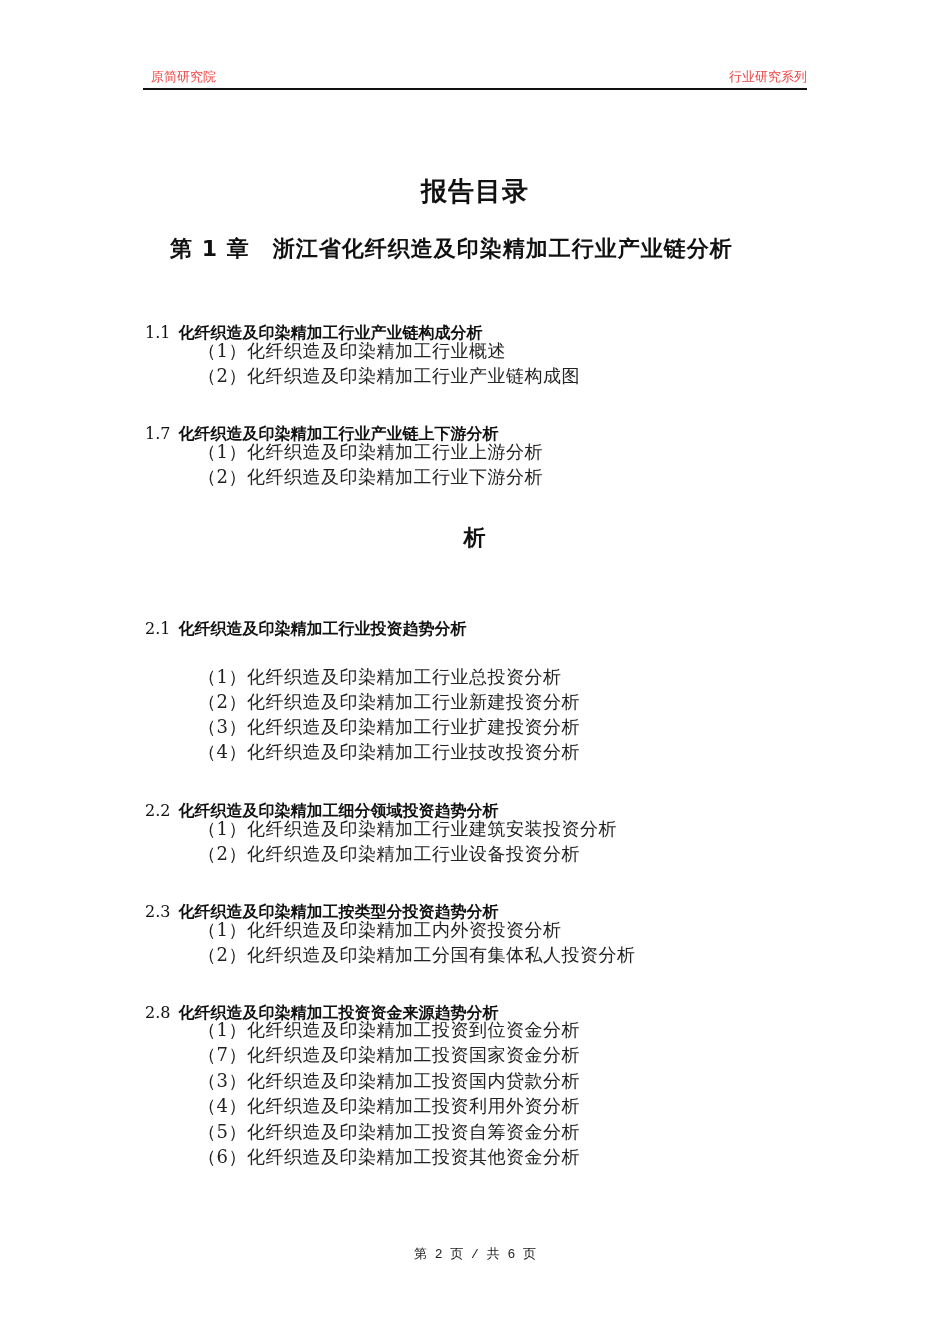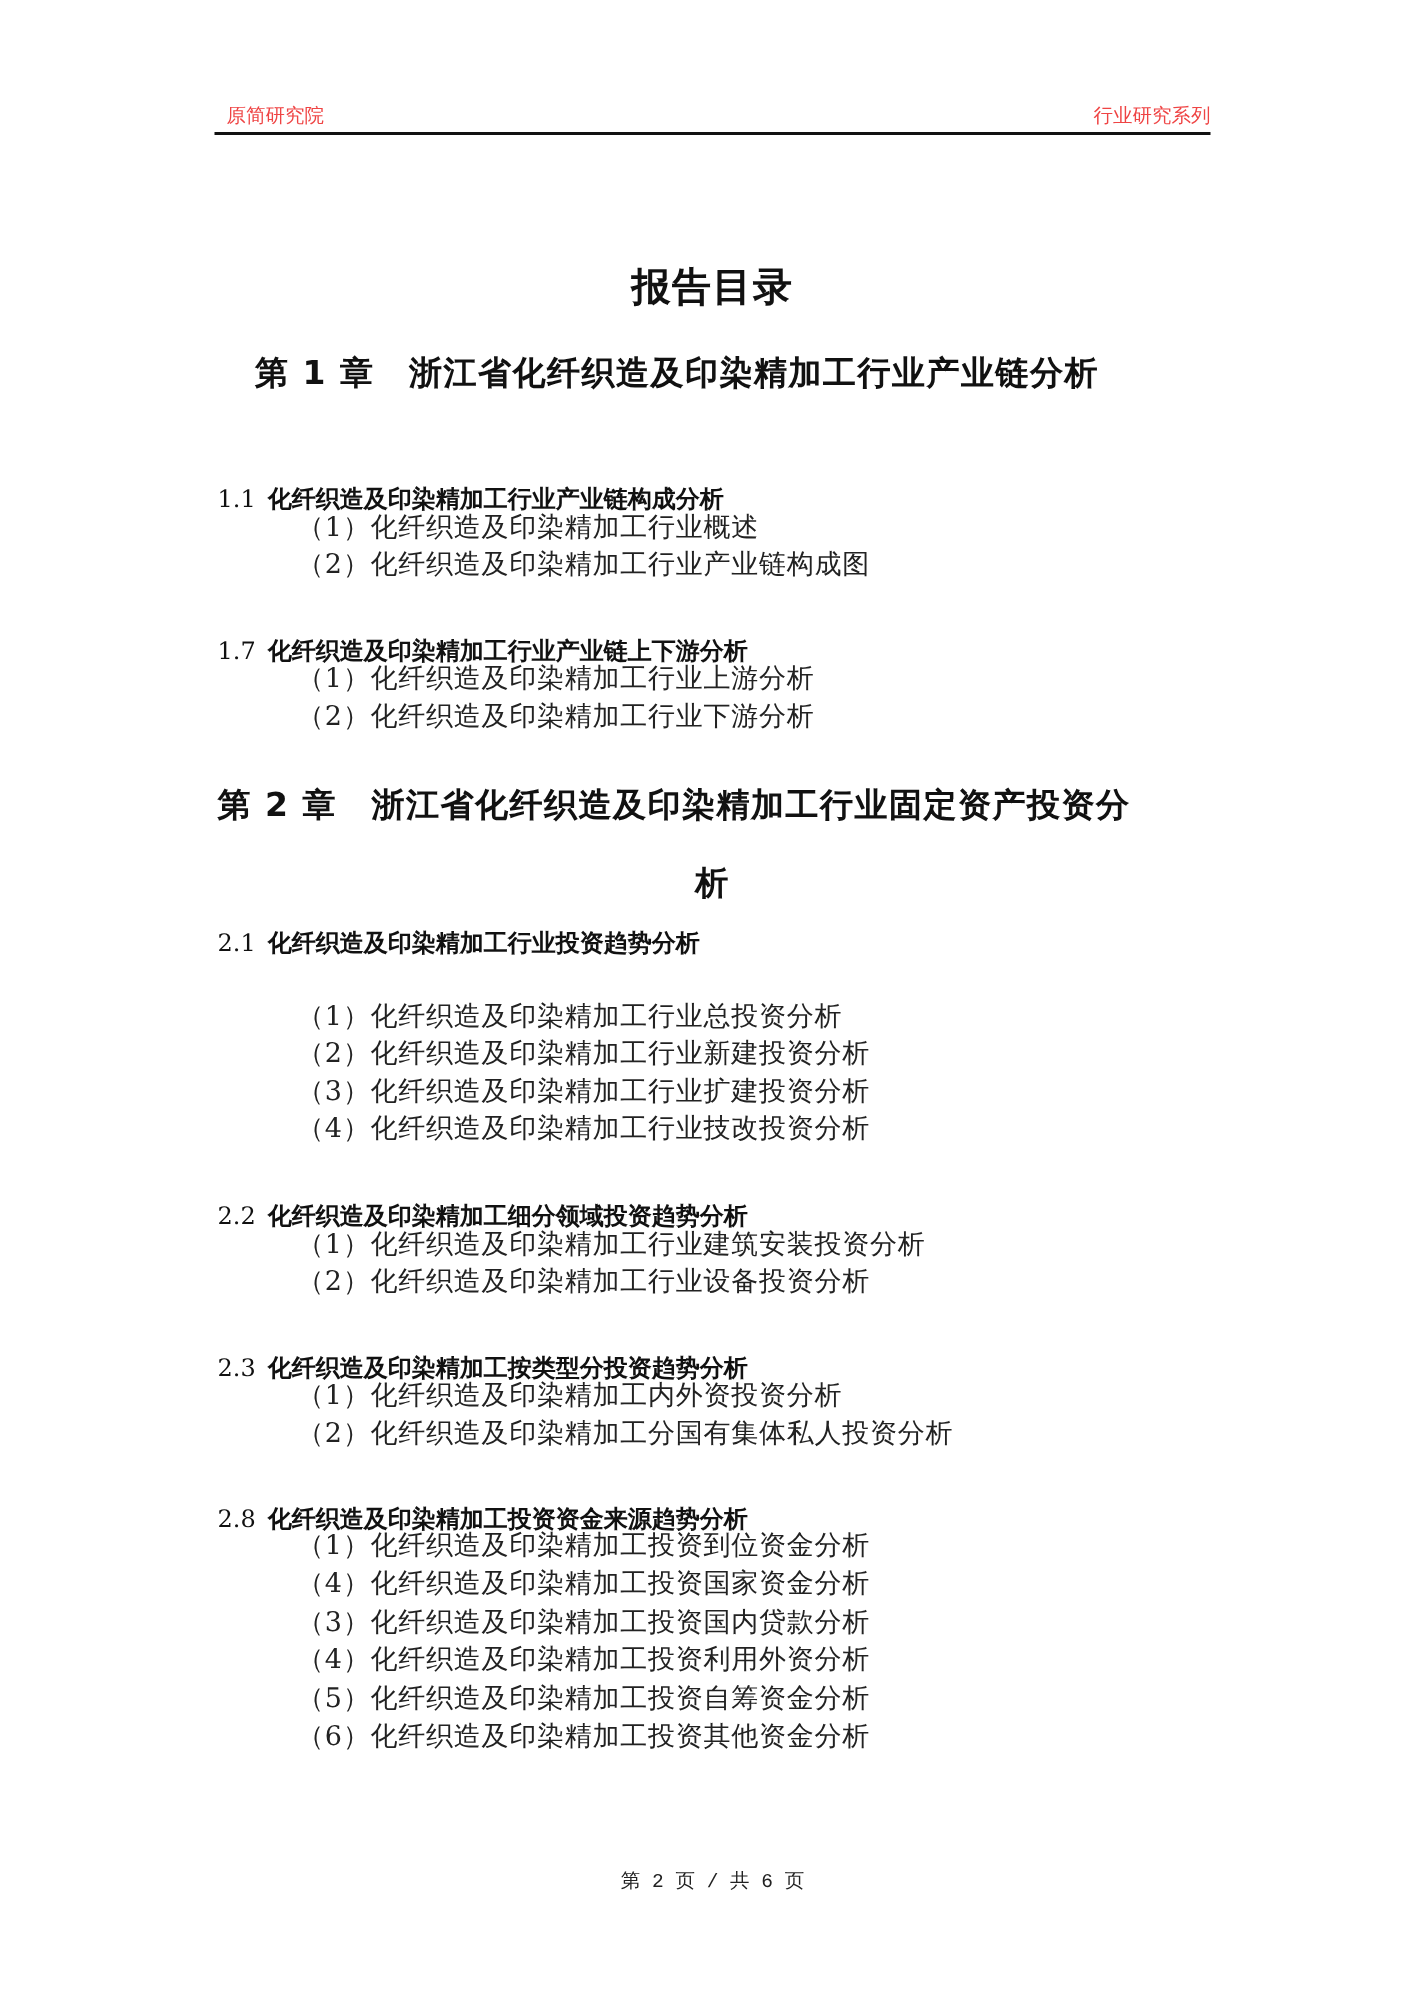--- a/index.html
+++ b/index.html
@@ -40,21 +40,20 @@
 <div class="item" style="top:339px">（1）化纤织造及印染精加工行业概述</div>
 <div class="item" style="top:364px">（2）化纤织造及印染精加工行业产业链构成图</div>
 
 <div class="section" style="top:401px">
   <span class="num">1.7</span><span>化纤织造及印染精加工行业产业链上下游分析</span>
 </div>
 <div class="item" style="top:440px">（1）化纤织造及印染精加工行业上游分析</div>
 <div class="item" style="top:465px">（2）化纤织造及印染精加工行业下游分析</div>
 
 <div class="chapter c2">
-  <span>第 2 章　浙江省化纤织造及印染精加工行业固定资产投资分</span>
   <span class="wrap2">析</span>
 </div>
 
 <div class="section" style="top:596px">
   <span class="num">2.1</span><span>化纤织造及印染精加工行业投资趋势分析</span>
 </div>
 <div class="item" style="top:665px">（1）化纤织造及印染精加工行业总投资分析</div>
 <div class="item" style="top:690px">（2）化纤织造及印染精加工行业新建投资分析</div>
 <div class="item" style="top:715px">（3）化纤织造及印染精加工行业扩建投资分析</div>
 <div class="item" style="top:740px">（4）化纤织造及印染精加工行业技改投资分析</div>
@@ -68,19 +67,19 @@
 <div class="section" style="top:879px">
   <span class="num">2.3</span><span>化纤织造及印染精加工按类型分投资趋势分析</span>
 </div>
 <div class="item" style="top:918px">（1）化纤织造及印染精加工内外资投资分析</div>
 <div class="item" style="top:943px">（2）化纤织造及印染精加工分国有集体私人投资分析</div>
 
 <div class="section" style="top:980px">
   <span class="num">2.8</span><span>化纤织造及印染精加工投资资金来源趋势分析</span>
 </div>
 <div class="item" style="top:1018px">（1）化纤织造及印染精加工投资到位资金分析</div>
-<div class="item" style="top:1043px">（4）化纤织造及印染精加工投资国家资金分析</div>
+<div class="item" style="top:1043px">（7）化纤织造及印染精加工投资国家资金分析</div>
 <div class="item" style="top:1069px">（3）化纤织造及印染精加工投资国内贷款分析</div>
 <div class="item" style="top:1094px">（4）化纤织造及印染精加工投资利用外资分析</div>
 <div class="item" style="top:1120px">（5）化纤织造及印染精加工投资自筹资金分析</div>
 <div class="item" style="top:1145px">（6）化纤织造及印染精加工投资其他资金分析</div>
 
 <div class="footer">第 2 页 / 共 6 页</div>
 
 </body></html>

